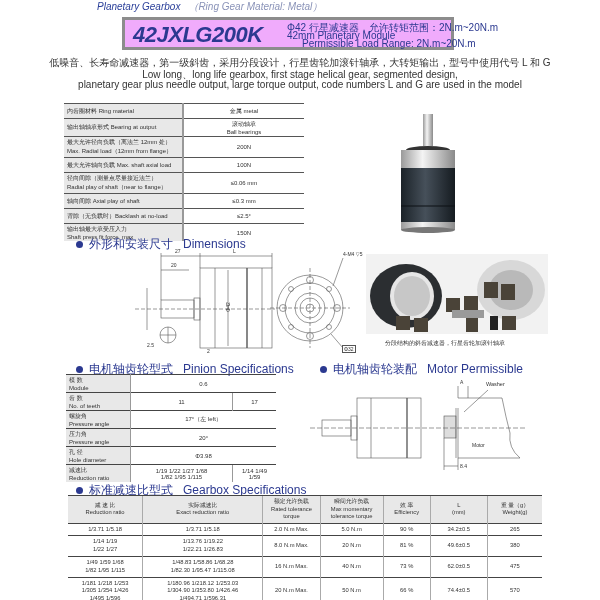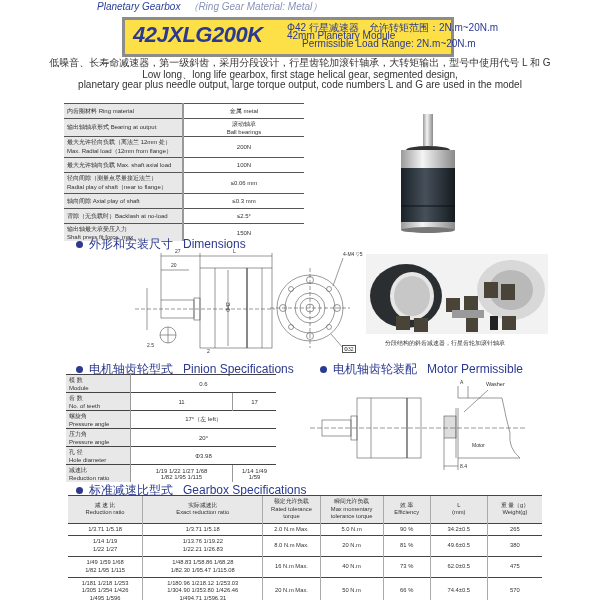--- a/index.html
+++ b/index.html
@@ -1,20 +1,20 @@
 <!DOCTYPE html>
 <html><head>
 <meta charset="utf-8">
 <style>
   html,body{margin:0;padding:0;background:#fff;}
   body{width:600px;height:600px;position:relative;overflow:hidden;font-family:"Liberation Sans",sans-serif;color:#333;}
   .abs{position:absolute;}
   .hdr-title{left:97px;top:0px;font-size:10px;font-style:italic;color:#2a3f99;}
   .hdr-title .sub{color:#8a93b8;margin-left:8px;margin-top:28px;}
-  .titlebox{left:122px;top:17px;width:332px;height:40px;border:3px solid #8c8c8c;background:#fde047;box-sizing:border-box;}
+  .titlebox{left:122px;top:17px;width:332px;height:33px;border:3px solid #8c8c8c;background:#f0abfc;box-sizing:border-box;}
   .model{left:8px;top:2px;font-size:22px;font-weight:bold;font-style:italic;color:#2b3990;letter-spacing:-0.5px;}
   .tb-line{font-size:10px;color:#2b3990;white-space:nowrap;}
   .desc{left:0;width:600px;text-align:center;font-size:10px;color:#333;}
   table{border-collapse:collapse;}
   .spec{left:64px;top:103px;width:240px;font-size:6px;}
   .spec td{border-top:1px solid #555;height:12px;padding:1px 3px;vertical-align:middle;}
   .spec td.k{background:#e8e8e8;width:112px;border-right:2px solid #999;}
   .spec td.v{text-align:center;}
   .sec{font-size:12px;color:#2b3990;white-space:nowrap;}
   .sec .dot{display:inline-block;width:7px;height:7px;border-radius:50%;background:#2b3990;margin-right:6px;vertical-align:0px;}

